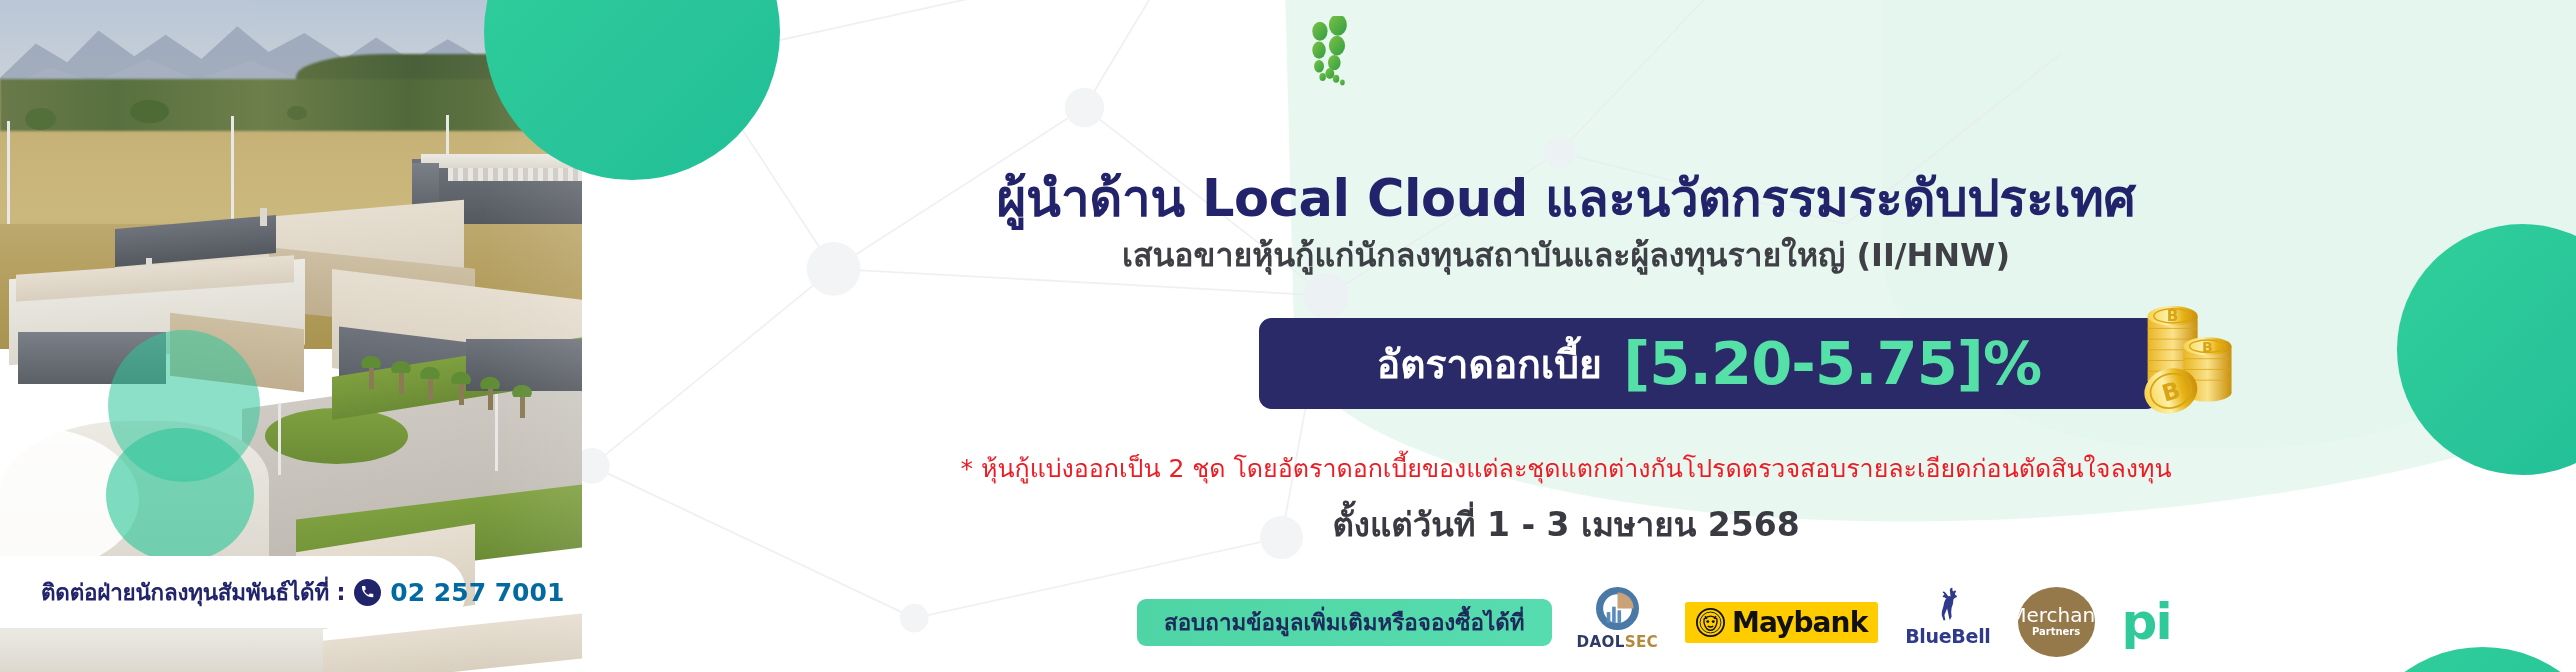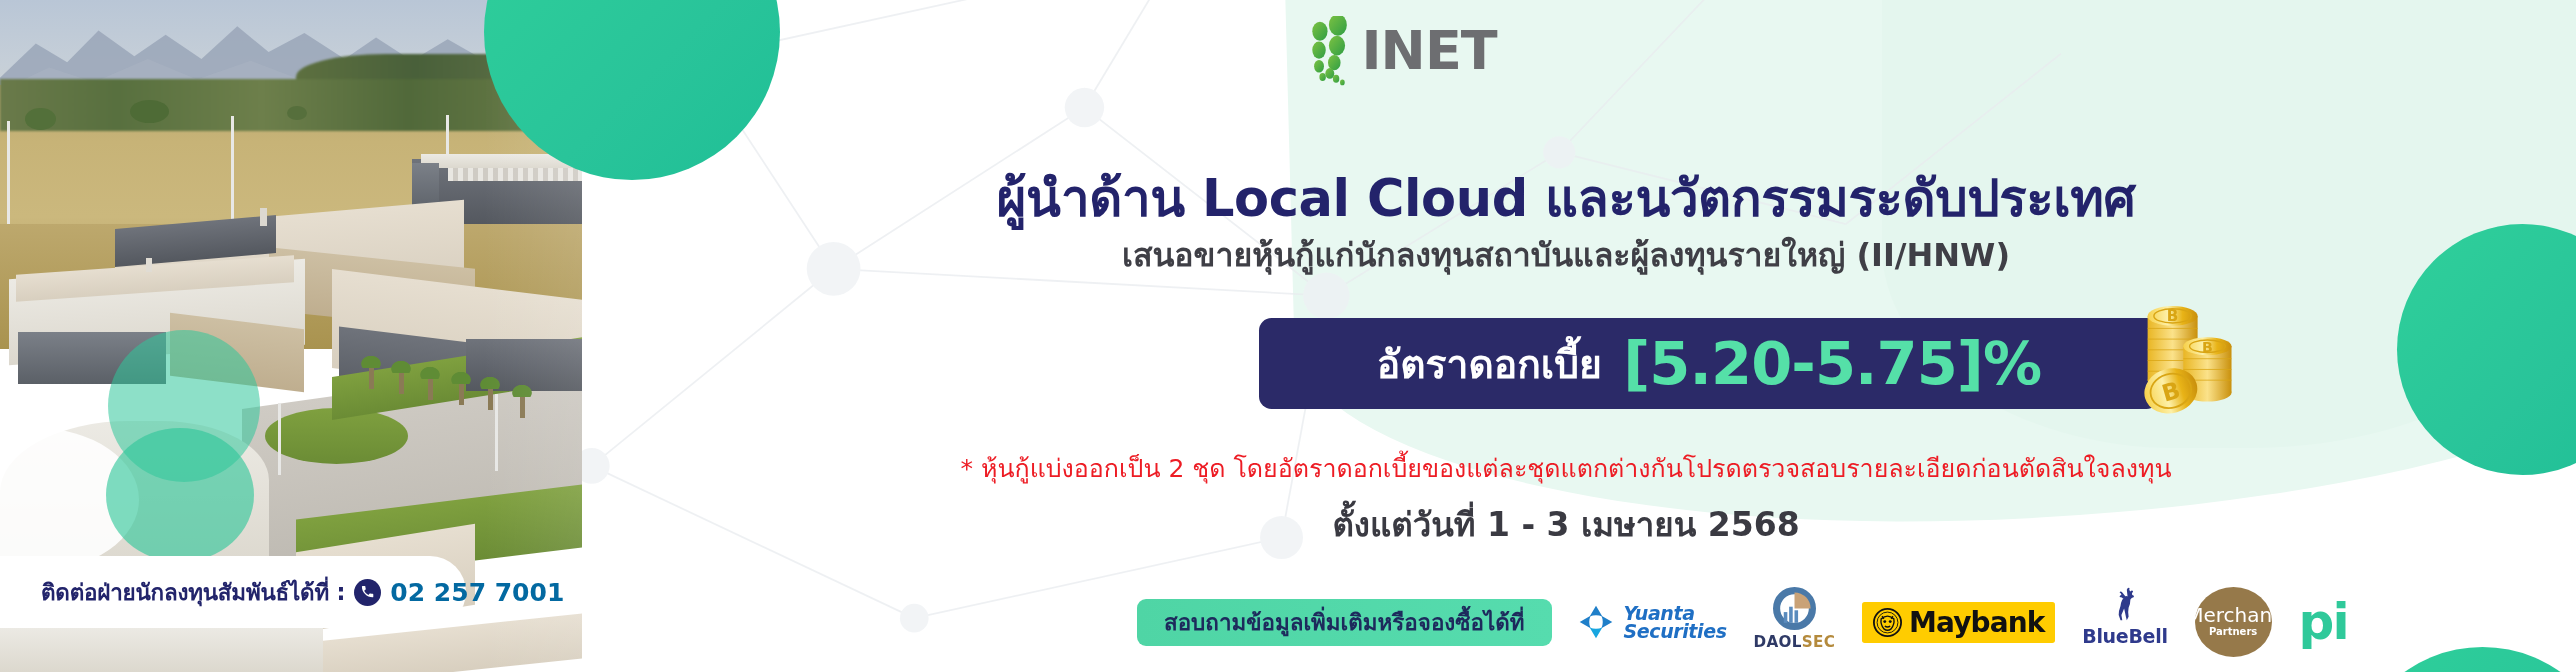--- a/index.html
+++ b/index.html
@@ -413,21 +413,20 @@
           <ellipse cx="41" cy="33" rx="9" ry="11"></ellipse>
           <ellipse cx="21" cy="38" rx="7.5" ry="9.5"></ellipse>
           <ellipse cx="38" cy="52" rx="7" ry="8.5"></ellipse>
           <ellipse cx="21" cy="56" rx="5.5" ry="7"></ellipse>
           <ellipse cx="33" cy="64" rx="5" ry="6"></ellipse>
           <ellipse cx="25" cy="68" rx="3.6" ry="4.4"></ellipse>
           <ellipse cx="40" cy="70" rx="3.6" ry="4.4"></ellipse>
           <ellipse cx="47" cy="74" rx="2.6" ry="3.2"></ellipse>
         </g>
       </svg>
-      <span class="logo-text">INET</span>
     </div>
 
     <h1 class="headline">ผู้นำด้าน Local Cloud และนวัตกรรมระดับประเทศ</h1>
     <h2 class="subheadline">เสนอขายหุ้นกู้แก่นักลงทุนสถาบันและผู้ลงทุนรายใหญ่ (II/HNW)</h2>
 
     <div class="rate-box">
       <span class="rate-label">อัตราดอกเบี้ย</span>
       <span class="rate-value">[5.20-5.75]%</span>
     </div>
 
@@ -485,34 +484,20 @@
 
     <p class="note">* หุ้นกู้แบ่งออกเป็น 2 ชุด โดยอัตราดอกเบี้ยของแต่ละชุดแตกต่างกันโปรดตรวจสอบรายละเอียดก่อนตัดสินใจลงทุน</p>
 
     <p class="dateline">ตั้งแต่วันที่ 1 - 3 เมษายน 2568</p>
 
     <div class="bottom-row">
       <button class="cta-btn">สอบถามข้อมูลเพิ่มเติมหรือจองซื้อได้ที่</button>
 
       <div class="partners">
 
-        <div class="partner yuanta">
-          <svg width="38" height="38" viewBox="0 0 42 42">
-            <g fill="#1f7fc9">
-              <path d="M21 3 L28 15 Q21 12 14 15 Z"></path>
-              <path d="M3 21 L15 14 Q12 21 15 28 Z"></path>
-              <path d="M39 21 L27 14 Q30 21 27 28 Z"></path>
-            </g>
-            <path d="M21 39 L14 27 Q21 30 28 27 Z" fill="#18a6e0"></path>
-          </svg>
-          <div class="yuanta-txt">
-            <div>Yuanta</div>
-            <div>Securities</div>
-          </div>
-        </div>
 
         <div class="partner daol">
           <svg width="47" height="43" viewBox="0 0 52 48">
             <path d="M26 4 A20 20 0 1 0 26 44 A20 20 0 0 0 26 4 Z" fill="none" stroke="#4a79a8" stroke-width="8"></path>
             <path d="M26 6 A18 18 0 0 1 44 24 L26 24 Z" fill="#c9a277"></path>
             <rect x="14" y="28" width="4" height="12" fill="#5a8bbd"></rect>
             <rect x="20" y="22" width="4" height="18" fill="#5a8bbd"></rect>
             <rect x="26" y="26" width="4" height="14" fill="#5a8bbd"></rect>
           </svg>
           <div class="daol-txt">

